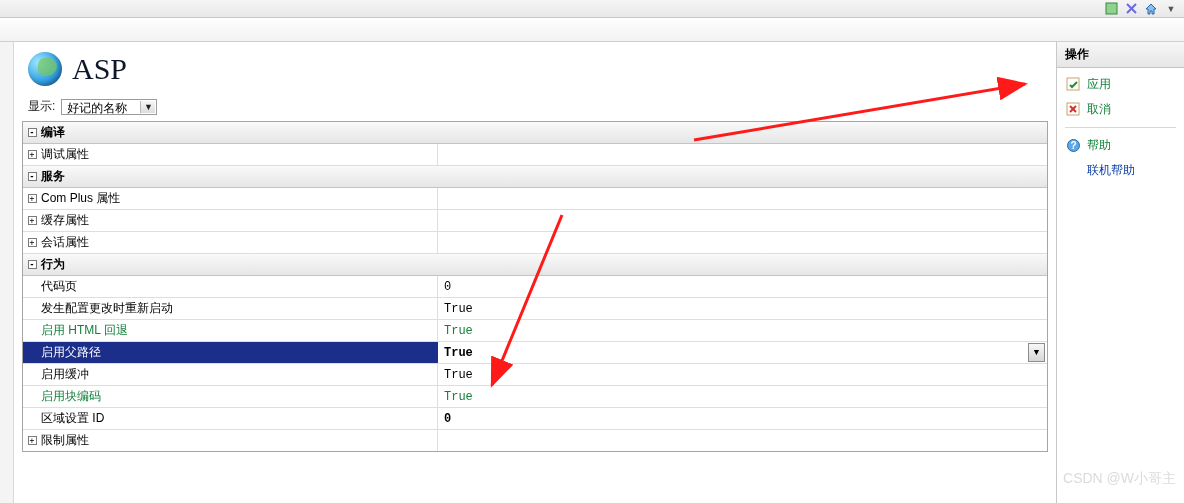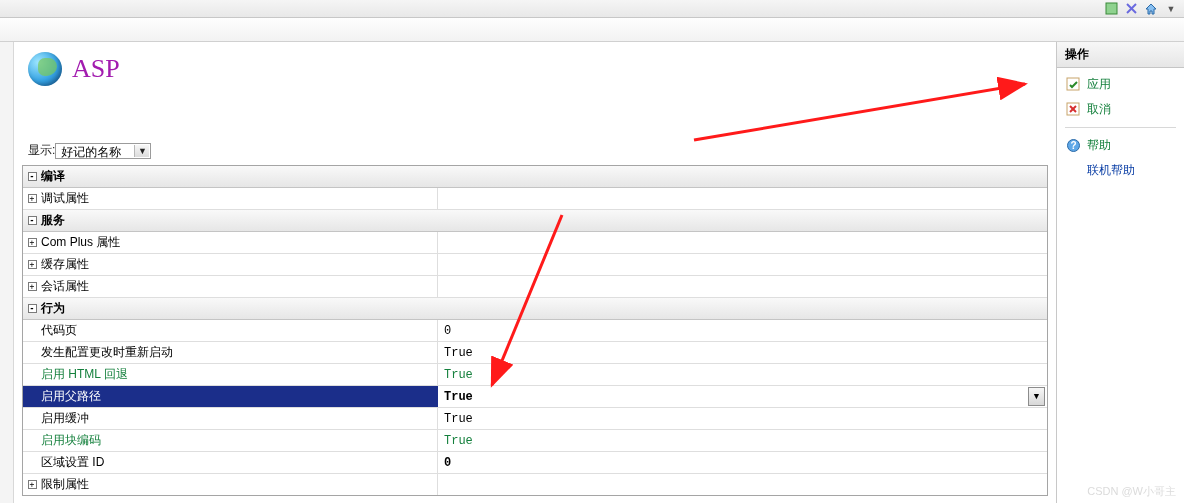--- a/index.html
+++ b/index.html
@@ -51,30 +51,29 @@
     padding: 4px 0 12px 6px;
   }
   .globe {
     width:34px;height:34px;border-radius:50%;
     background: radial-gradient(circle at 30% 30%, #9ee6ff, #37a4e4 55%, #1b6fb4 90%);
     box-shadow: inset -2px -2px 4px rgba(0,0,0,.25);
     position:relative;
   }
   .globe::after{content:"";position:absolute;inset:6px 5px 10px 10px;background:rgba(120,200,90,.7);border-radius:40% 50% 60% 40%;}
   .page-title {
-    font-size: 26px;
+    font-size: 30px;
     font-family: "SimSun","Microsoft YaHei",serif;
-    color:#a21caf;
+    color:#0f172a;
   }
   .display-row {
     display:flex;
     align-items:center;
-    gap:0;
+    gap:6px;
     padding: 0 0 6px 6px;
-    margin-top: 44px;
   }
   .display-label { color:#222; }
   .display-select {
     border:1px solid #9b9b9b;
     height:16px;
     display:flex;
     padding:0 18px 0 5px;
     background:#fff;
     position:relative;
     min-width:96px;
@@ -158,21 +157,21 @@
   .action-link {
     display:flex;align-items:center;gap:6px;
     color:#15803d;
     cursor:pointer;
     padding:2px 0;
   }
   .action-link .ic{width:16px;height:16px;display:flex;align-items:center;justify-content:center;}
   .sep { height:1px; background:#d8d8d8; margin:3px 0;}
   .help-sub { color:#0a3ea5; padding-left:22px; padding-top:2px; cursor:pointer;}
   svg { display:block; }
-  .watermark{position:absolute;right:8px;bottom:4px;color:#c8c8c8;font-size:11px;opacity:.65;pointer-events:none;}
+  .watermark{position:absolute;right:8px;bottom:15px;color:#c8c8c8;font-size:14px;opacity:.65;pointer-events:none;}
   .annot{position:absolute;pointer-events:none;}
 </style>
 </head>
 <body>
 
 <div class="topbar">
   <span class="icon">
       <svg width="13" height="13">
         <rect x="1" y="1" width="11" height="11" fill="#8fd28f" stroke="#3a8a3a"></rect>
       </svg>

